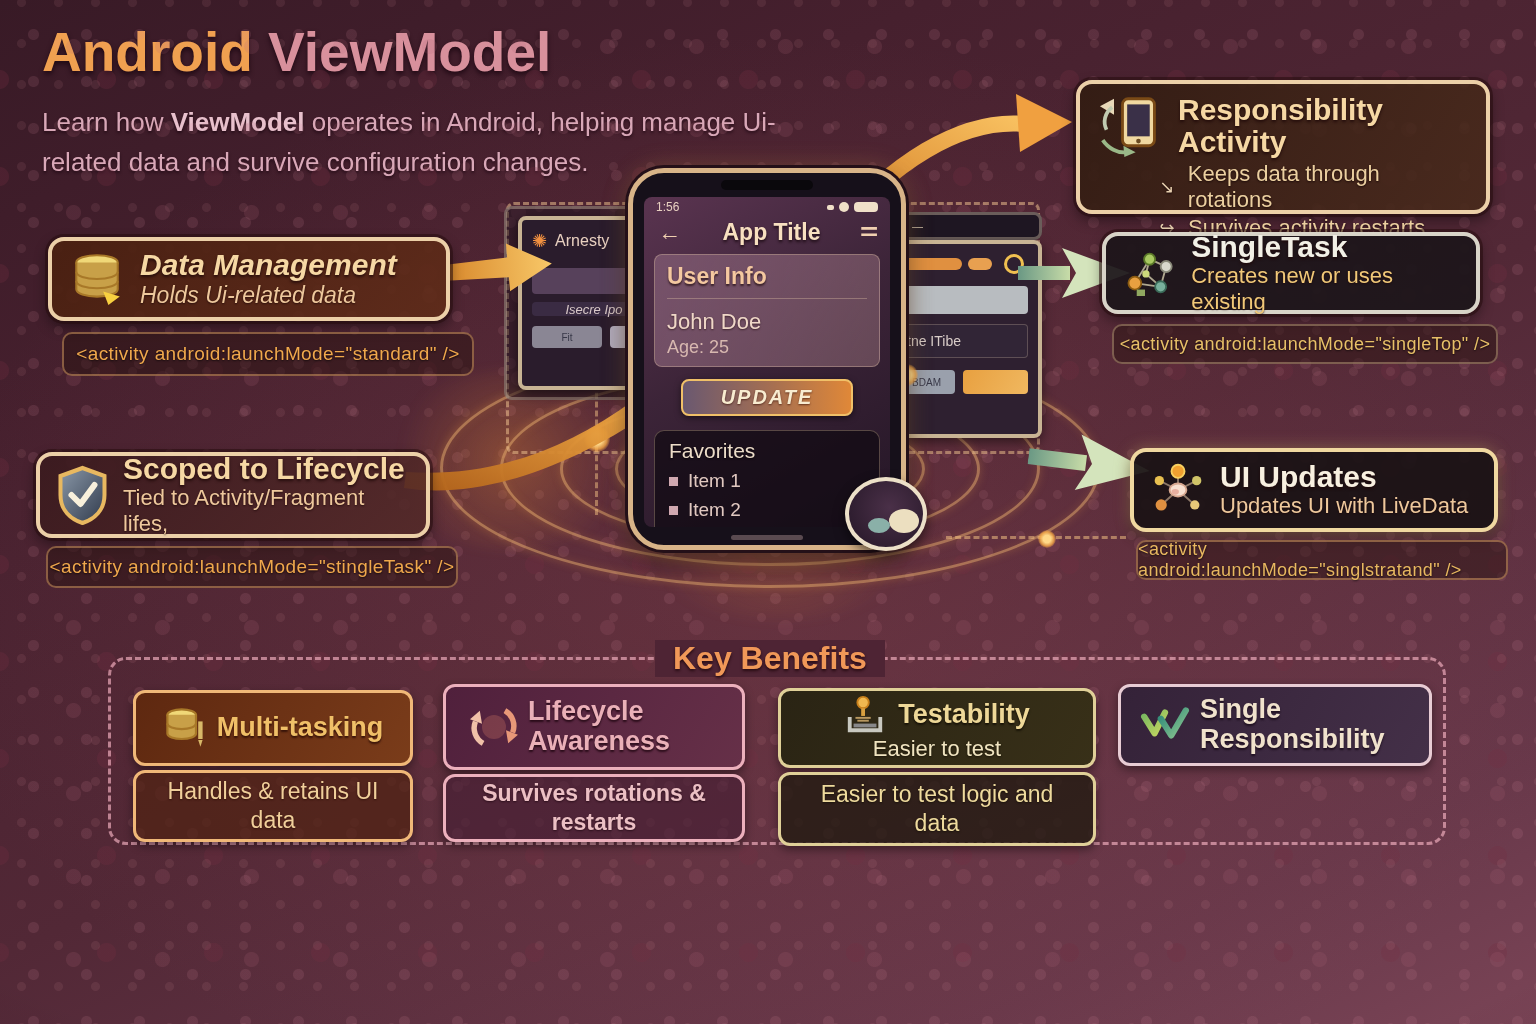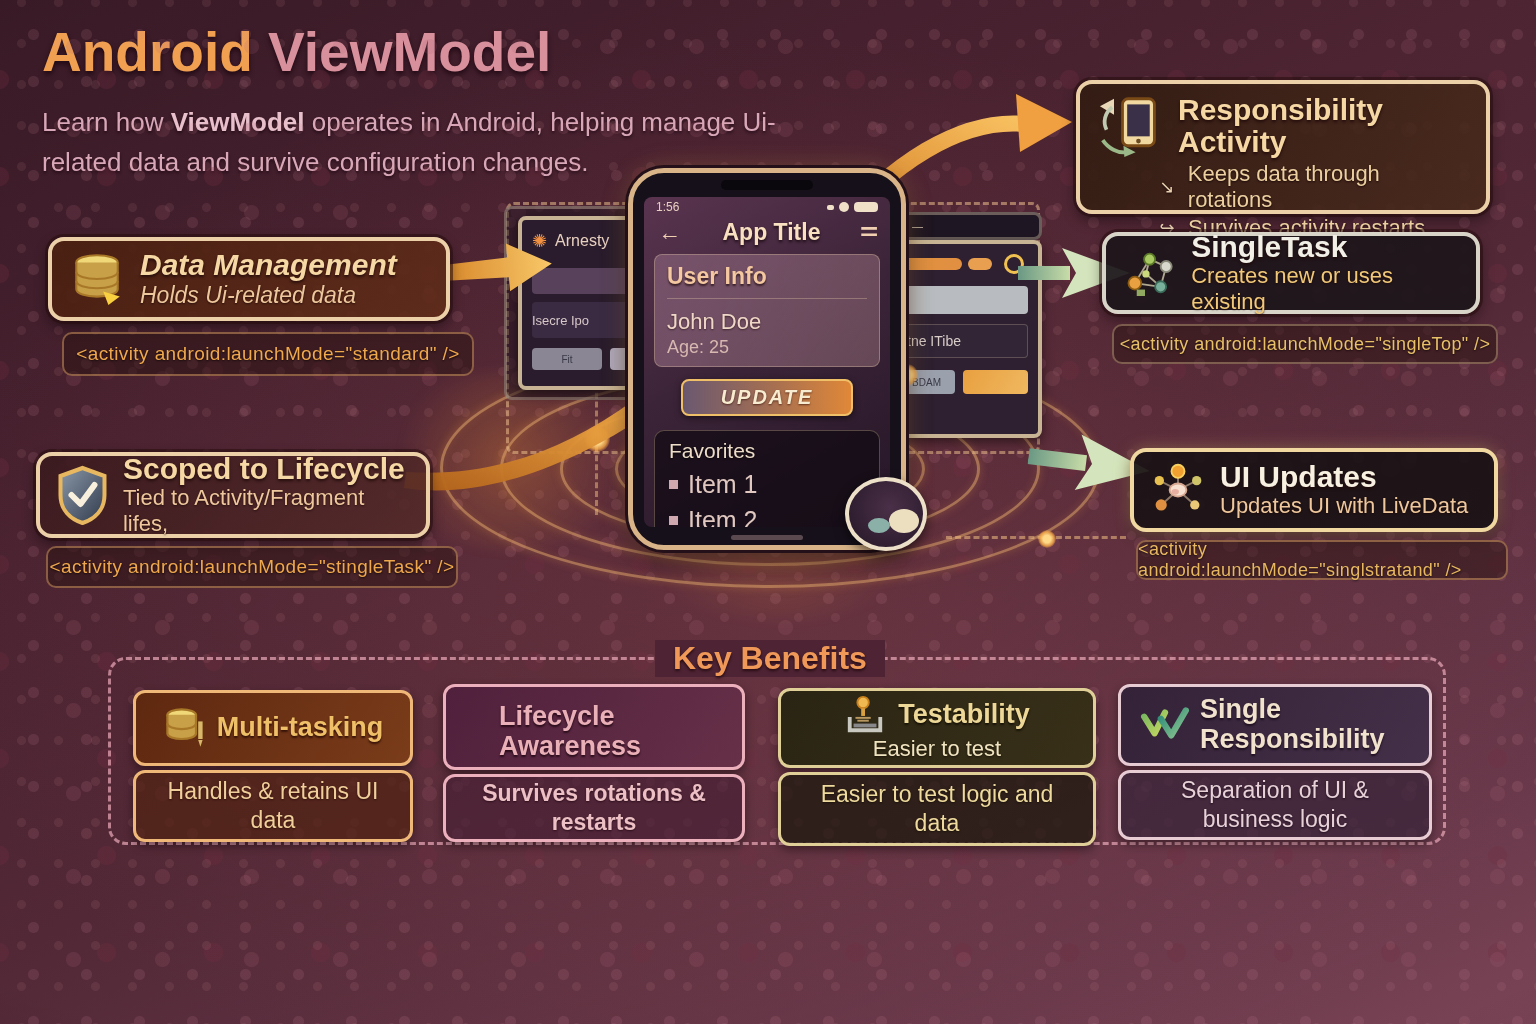--- a/index.html
+++ b/index.html
@@ -58,21 +58,21 @@
     border-bottom:1px solid rgba(230,200,170,.35);padding-bottom:8px;}
   .uname{color:#f0d8c8;font-size:22px;margin-top:10px;text-shadow:0 1px 2px rgba(30,8,8,.6);}
   .uage{color:#d8b8b0;font-size:18px;margin-top:2px;}
   .updatebtn{margin:12px auto 0;width:168px;height:33px;border-radius:8px;border:2px solid #f0c068;cursor:pointer;
     background:linear-gradient(90deg,#6a5870,#a87050 55%,#e08838);display:flex;align-items:center;justify-content:center;
     color:#f8ecd0;font-size:20px;font-weight:bold;letter-spacing:2px;text-shadow:0 1px 2px rgba(60,20,10,.7);
     box-shadow:0 2px 6px rgba(0,0,0,.5);font-style:italic;}
   .favcard{margin:14px 10px 0;border-radius:10px;border:1px solid rgba(210,180,150,.35);
     background:rgba(16,10,18,.72);padding:8px 14px;height:104px;}
   .favtitle{color:#ecdcc8;font-size:21px;text-shadow:0 1px 2px rgba(0,0,0,.7);}
-  .favitem{display:flex;align-items:center;gap:10px;color:#e0c8c0;font-size:25px;margin-top:7px;cursor:pointer;}
+  .favitem{display:flex;align-items:center;gap:10px;color:#e0c8c0;font-size:19px;margin-top:7px;cursor:pointer;}
   .favbul{width:9px;height:9px;background:#d0a8b0;}
   .homebar{left:50%;bottom:5px;transform:translateX(-50%);width:72px;height:5px;border-radius:3px;background:#5a4a50;}
   .badge{left:845px;top:477px;width:82px;height:74px;border-radius:50%;z-index:7;
     border:4px solid #ece0c8;background:radial-gradient(circle at 55% 40%,#4a3048,#241626);
     box-shadow:0 5px 12px rgba(0,0,0,.55);}
   .badge .e1{position:absolute;left:54%;top:42%;width:30px;height:24px;border-radius:50%;background:#ecdfc0;}
   .badge .e2{position:absolute;left:26%;top:56%;width:22px;height:15px;border-radius:50%;background:#8ab0a8;}
   
   .bgwin{border:4px solid #c8b494;border-radius:8px;z-index:3;box-shadow:0 4px 12px rgba(0,0,0,.5);padding:10px;}
   .winframe{border:3px solid rgba(200,180,160,.45);border-radius:8px;z-index:2;background:rgba(30,20,32,.5);}
@@ -122,21 +122,21 @@
     <div>related data and survive configuration changes.</div>
   </div>
 
   <div class="abs winframe" style="left:504px;top:206px;width:182px;height:194px;"></div>
   <div class="abs bgwin" style="left:518px;top:216px;width:152px;height:174px;background:#2a1c2c;">
     <div style="display:flex;align-items:center;gap:8px;">
       <span style="color:#f09040;font-size:18px;">✺</span>
       <span style="color:#e8d0c0;font-size:16px;">Arnesty</span>
     </div>
     <div class="fieldbar" style="margin-top:16px;height:26px;background:rgba(95,72,100,.85);"></div>
-    <div class="fieldbar" style="margin-top:8px;height:36px;background:rgba(60,45,70,.9);display:flex;align-items:center;justify-content:flex-start;color:#d8c8c8;font-size:13px;">
+    <div class="fieldbar" style="margin-top:8px;height:14px;background:rgba(60,45,70,.9);display:flex;align-items:center;justify-content:center;color:#d8c8c8;font-size:13px;font-style:italic;">
       <span>Isecre Ipo</span>
     </div>
     <div style="display:flex;gap:8px;margin-top:10px;">
       <div class="winbtn" style="width:70px;height:22px;background:#8a8694;">
           <span>Fit</span>
         </div>
       <div class="winbtn" style="width:40px;height:22px;background:#b0aabc;"></div>
     </div>
   </div>
 
@@ -379,21 +379,21 @@
       <ellipse cx="17" cy="8" rx="13" ry="5" fill="#f0d878" stroke="#a87828" stroke-width="2"></ellipse>
       <path d="M4,8 v17 c0,3 6,5 13,5 s13,-2 13,-5 v-17" fill="#c8a048" stroke="#a87828" stroke-width="2"></path>
       <path d="M4,16 c0,3 6,5 13,5 s13,-2 13,-5" fill="none" stroke="#a87828" stroke-width="2"></path>
       <line x1="34" y1="14" x2="34" y2="30" stroke="#d8b868" stroke-width="4"></line>
       <polygon points="32,31 36,31 34,37" fill="#d8b868"></polygon>
     </svg>
     <span class="btext" style="color:#f0c068;text-shadow:0 2px 2px rgba(40,10,5,.8);">Multi-tasking</span>
   </div>
   <div class="abs bcard bbody b1 b1b" style="left:133px;top:770px;width:280px;height:72px;color:#f0cf9a;text-shadow:0 1px 2px rgba(40,10,5,.7);">Handles &amp; retains UI data</div>
 
-  <div class="abs bcard bhead b2 b2h" style="left:443px;top:684px;width:302px;height:86px;flex-direction:column;">
+  <div class="abs bcard bhead b2 b2h" style="left:443px;top:684px;width:302px;height:86px;">
     <svg width="48" height="48" viewBox="0 0 44 44">
       <circle cx="22" cy="22" r="11" fill="rgba(210,120,100,.3)"></circle>
       <path d="M 32,7 A 16,16 0 0 1 39,27" stroke="#e89878" stroke-width="5" fill="none"></path>
       <polygon points="33,25 44,29 35,37" fill="#e89878"></polygon>
       <path d="M 12,37 A 16,16 0 0 1 5,17" stroke="#f0c0a8" stroke-width="5" fill="none"></path>
       <polygon points="11,19 0,15 9,7" fill="#f0c0a8"></polygon>
     </svg>
     <span class="btext" style="color:#eab0b8;text-shadow:0 2px 2px rgba(30,5,15,.8);max-width:190px;">Lifecycle Awareness</span>
   </div>
   <div class="abs bcard bbody b2 b2b" style="left:443px;top:774px;width:302px;height:68px;color:#ecc0c4;text-shadow:0 1px 2px rgba(30,5,15,.7);">Survives rotations &amp; restarts</div>
@@ -424,16 +424,15 @@
         <linearGradient id="srg2" x1="0" y1="0" x2="1" y2="1">
             <stop offset="0" stop-color="#2a8878"></stop>
             <stop offset="1" stop-color="#90c890"></stop>
           </linearGradient>
       </defs>
       <polyline points="4,12 14,28 24,8" stroke="url(#srg1)" stroke-width="6" fill="none" stroke-linecap="round" stroke-linejoin="round"></polyline>
       <polyline points="20,14 30,30 44,6" stroke="url(#srg2)" stroke-width="6" fill="none" stroke-linecap="round" stroke-linejoin="round"></polyline>
     </svg>
     <span class="btext" style="color:#f0e2cc;text-shadow:0 2px 2px rgba(25,10,25,.85);max-width:210px;">Single Responsibility</span>
   </div>
-  <div class="abs bcard bbody b4 b4b" style="left:1118px;top:770px;width:314px;height:70px;color:#e8d2d8;text-shadow:0 1px 2px rgba(25,10,25,.75);">Separation of UI &amp; business logic</div>
 
   <div class="vig"></div>
 </div>
 
 </body></html>

